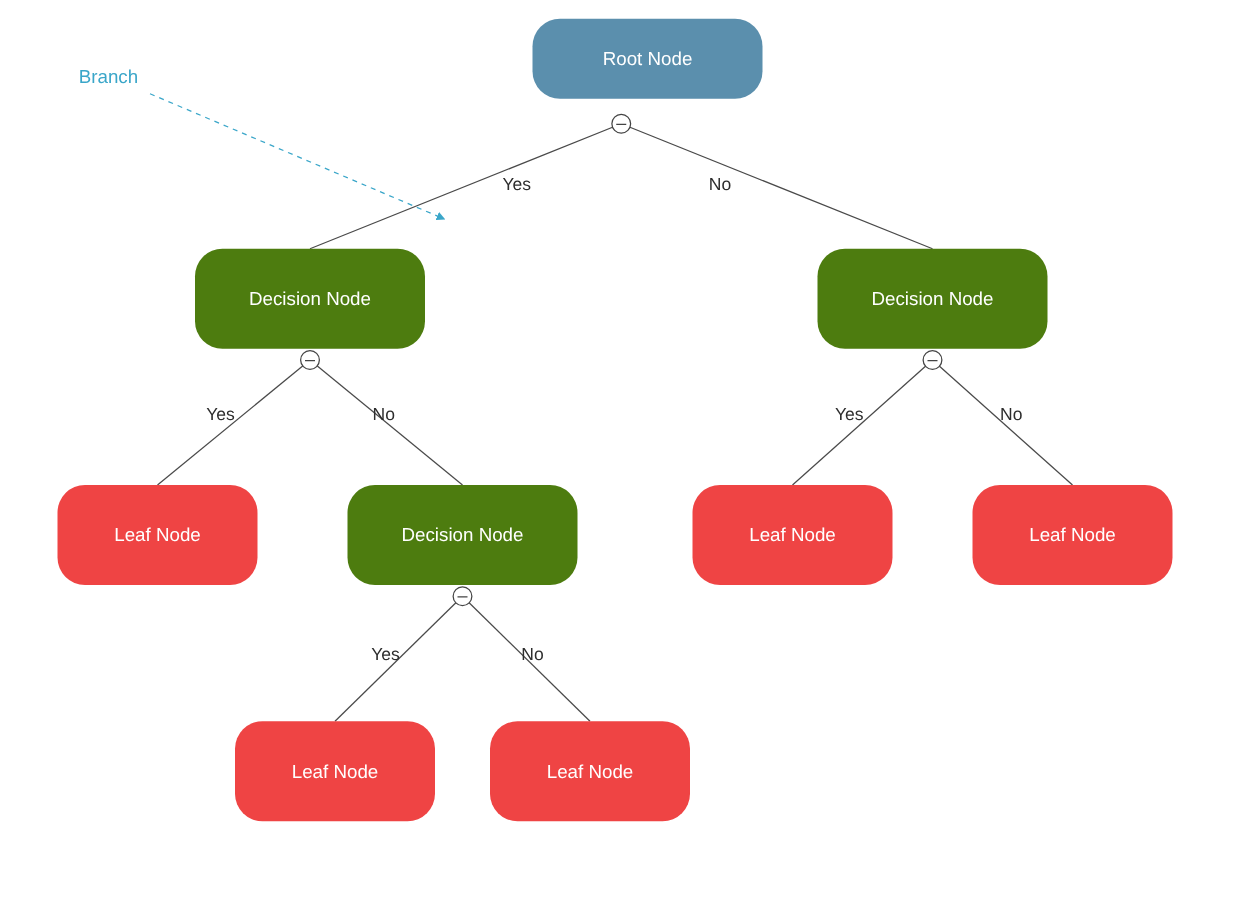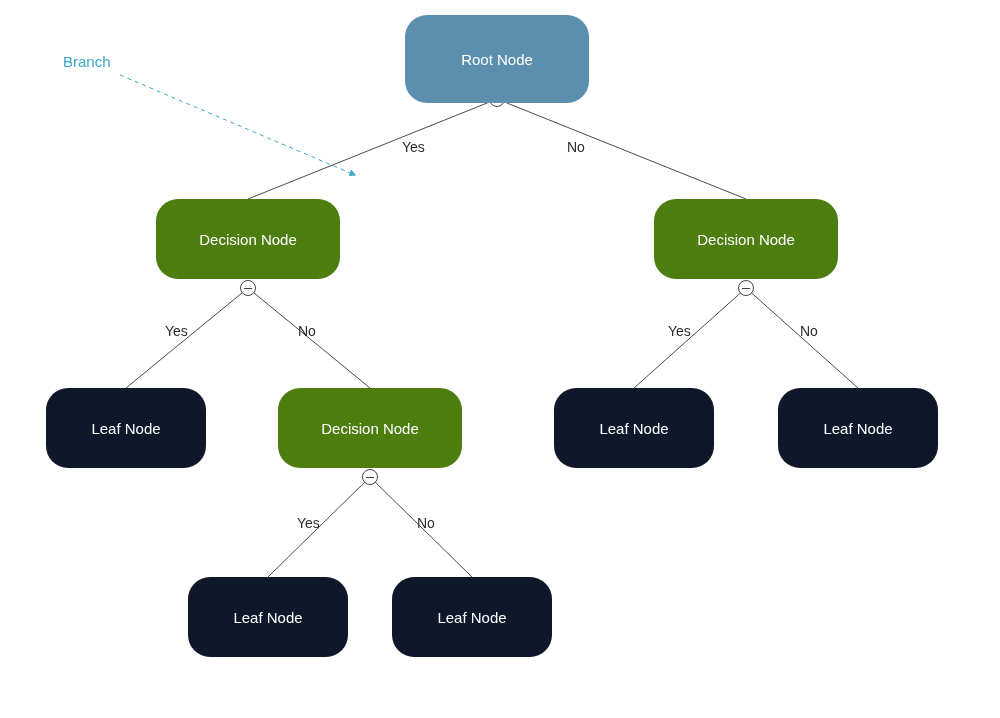--- a/index.html
+++ b/index.html
@@ -20,21 +20,21 @@
   position: absolute;
   border-radius: 22px;
   color: #fff;
   font-size: 15px;
   display: flex;
   align-items: center;
   justify-content: center;
 }
 .node.root     { background: #5b8fad; }
 .node.decision { background: #4d7c0f; }
-.node.leaf     { background: #0f172a; }
+.node.leaf     { background: #ef4444; }
 .annot {
   position: absolute;
   font-size: 15px;
   color: #3aa6c9;
 }
 svg.wires {
   position: absolute;
   top: 0; left: 0;
   width: 1000px;
   height: 718px;
@@ -102,21 +102,21 @@
     <text class="edge-label" x="417" y="528">No</text>
   </svg>
 
   <div class="annot" style="left:63px; top:53px;">Branch</div>
 
   <div class="collapse-btn" style="left:497px; top:99px;"></div>
   <div class="collapse-btn" style="left:248px; top:288px;"></div>
   <div class="collapse-btn" style="left:746px; top:288px;"></div>
   <div class="collapse-btn" style="left:370px; top:477px;"></div>
 
-  <div class="node root" style="left:405px; top:15px;  width:184px; height:88px;">Root Node</div>
+  <div class="node root" style="left:426px; top:15px;  width:184px; height:64px;">Root Node</div>
   <div class="node decision" style="left:156px; top:199px; width:184px; height:80px;">Decision Node</div>
   <div class="node decision" style="left:654px; top:199px; width:184px; height:80px;">Decision Node</div>
   <div class="node leaf" style="left:46px;  top:388px; width:160px; height:80px;">Leaf Node</div>
   <div class="node decision" style="left:278px; top:388px; width:184px; height:80px;">Decision Node</div>
   <div class="node leaf" style="left:554px; top:388px; width:160px; height:80px;">Leaf Node</div>
   <div class="node leaf" style="left:778px; top:388px; width:160px; height:80px;">Leaf Node</div>
   <div class="node leaf" style="left:188px; top:577px; width:160px; height:80px;">Leaf Node</div>
   <div class="node leaf" style="left:392px; top:577px; width:160px; height:80px;">Leaf Node</div>
 
 </div>

